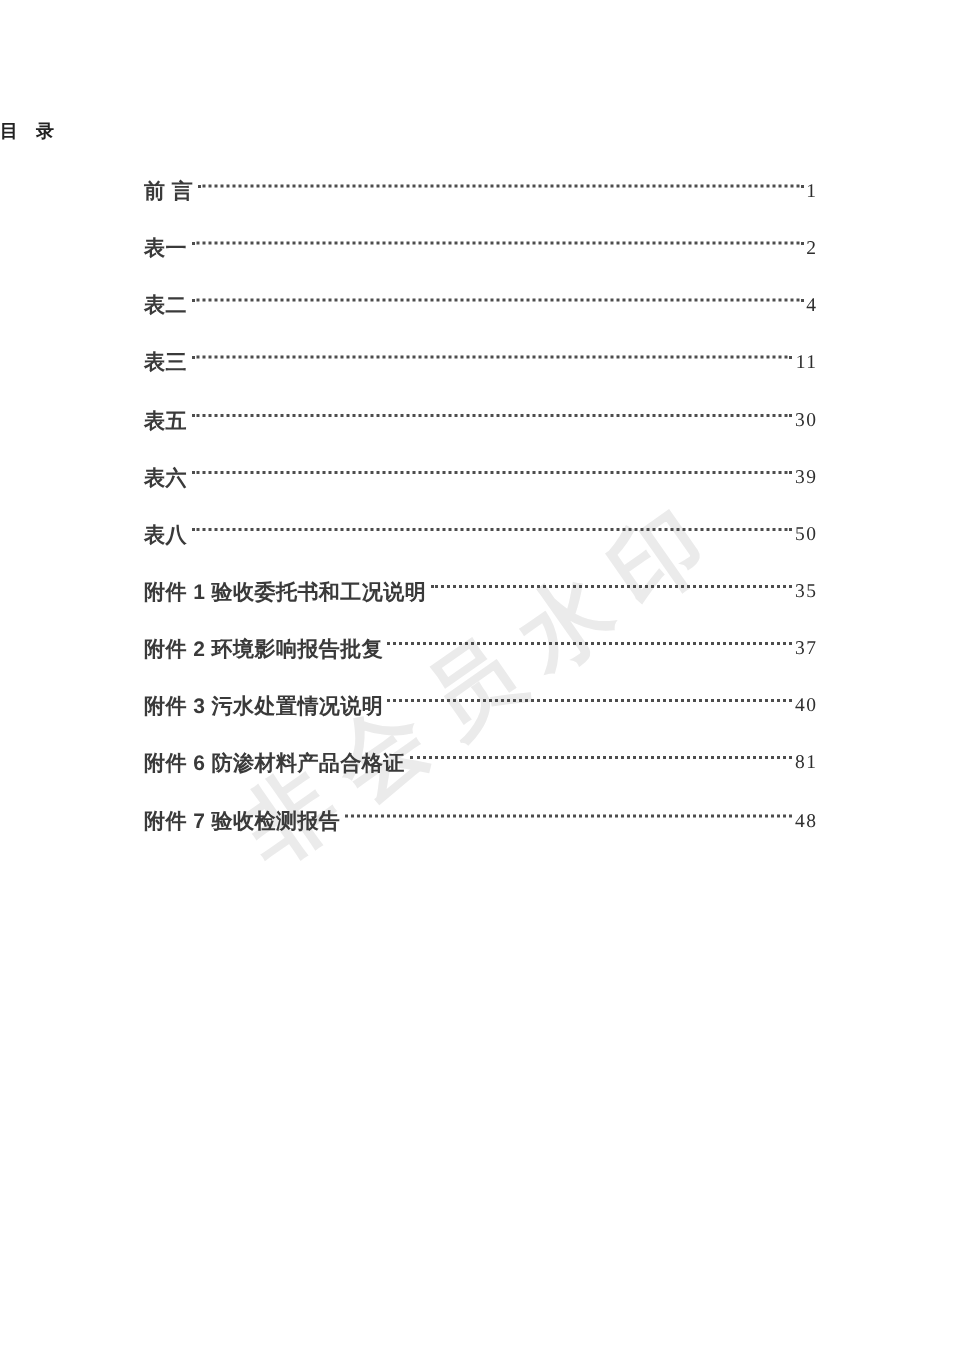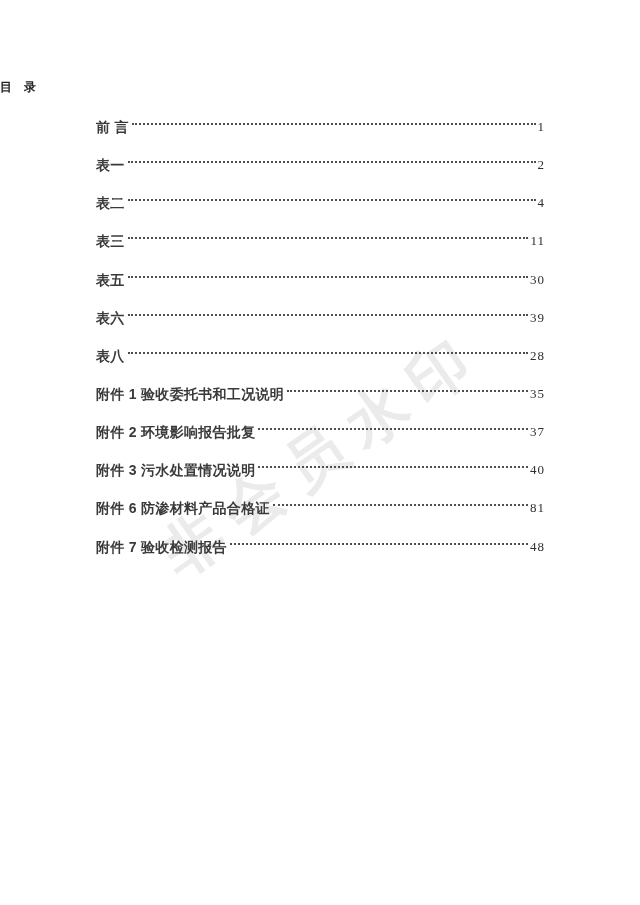--- a/index.html
+++ b/index.html
@@ -125,21 +125,21 @@
     <div class="toc-row">
       <span class="toc-label">表六</span>
       <span class="toc-leader"></span>
       <span class="toc-page">39</span>
     </div>
 
 
     <div class="toc-row">
       <span class="toc-label">表八</span>
       <span class="toc-leader"></span>
-      <span class="toc-page">28</span>
+      <span class="toc-page">50</span>
     </div>
 
     <div class="toc-row">
       <span class="toc-label">附件 1 验收委托书和工况说明</span>
       <span class="toc-leader"></span>
       <span class="toc-page">35</span>
     </div>
 
     <div class="toc-row">
       <span class="toc-label">附件 2 环境影响报告批复</span>

